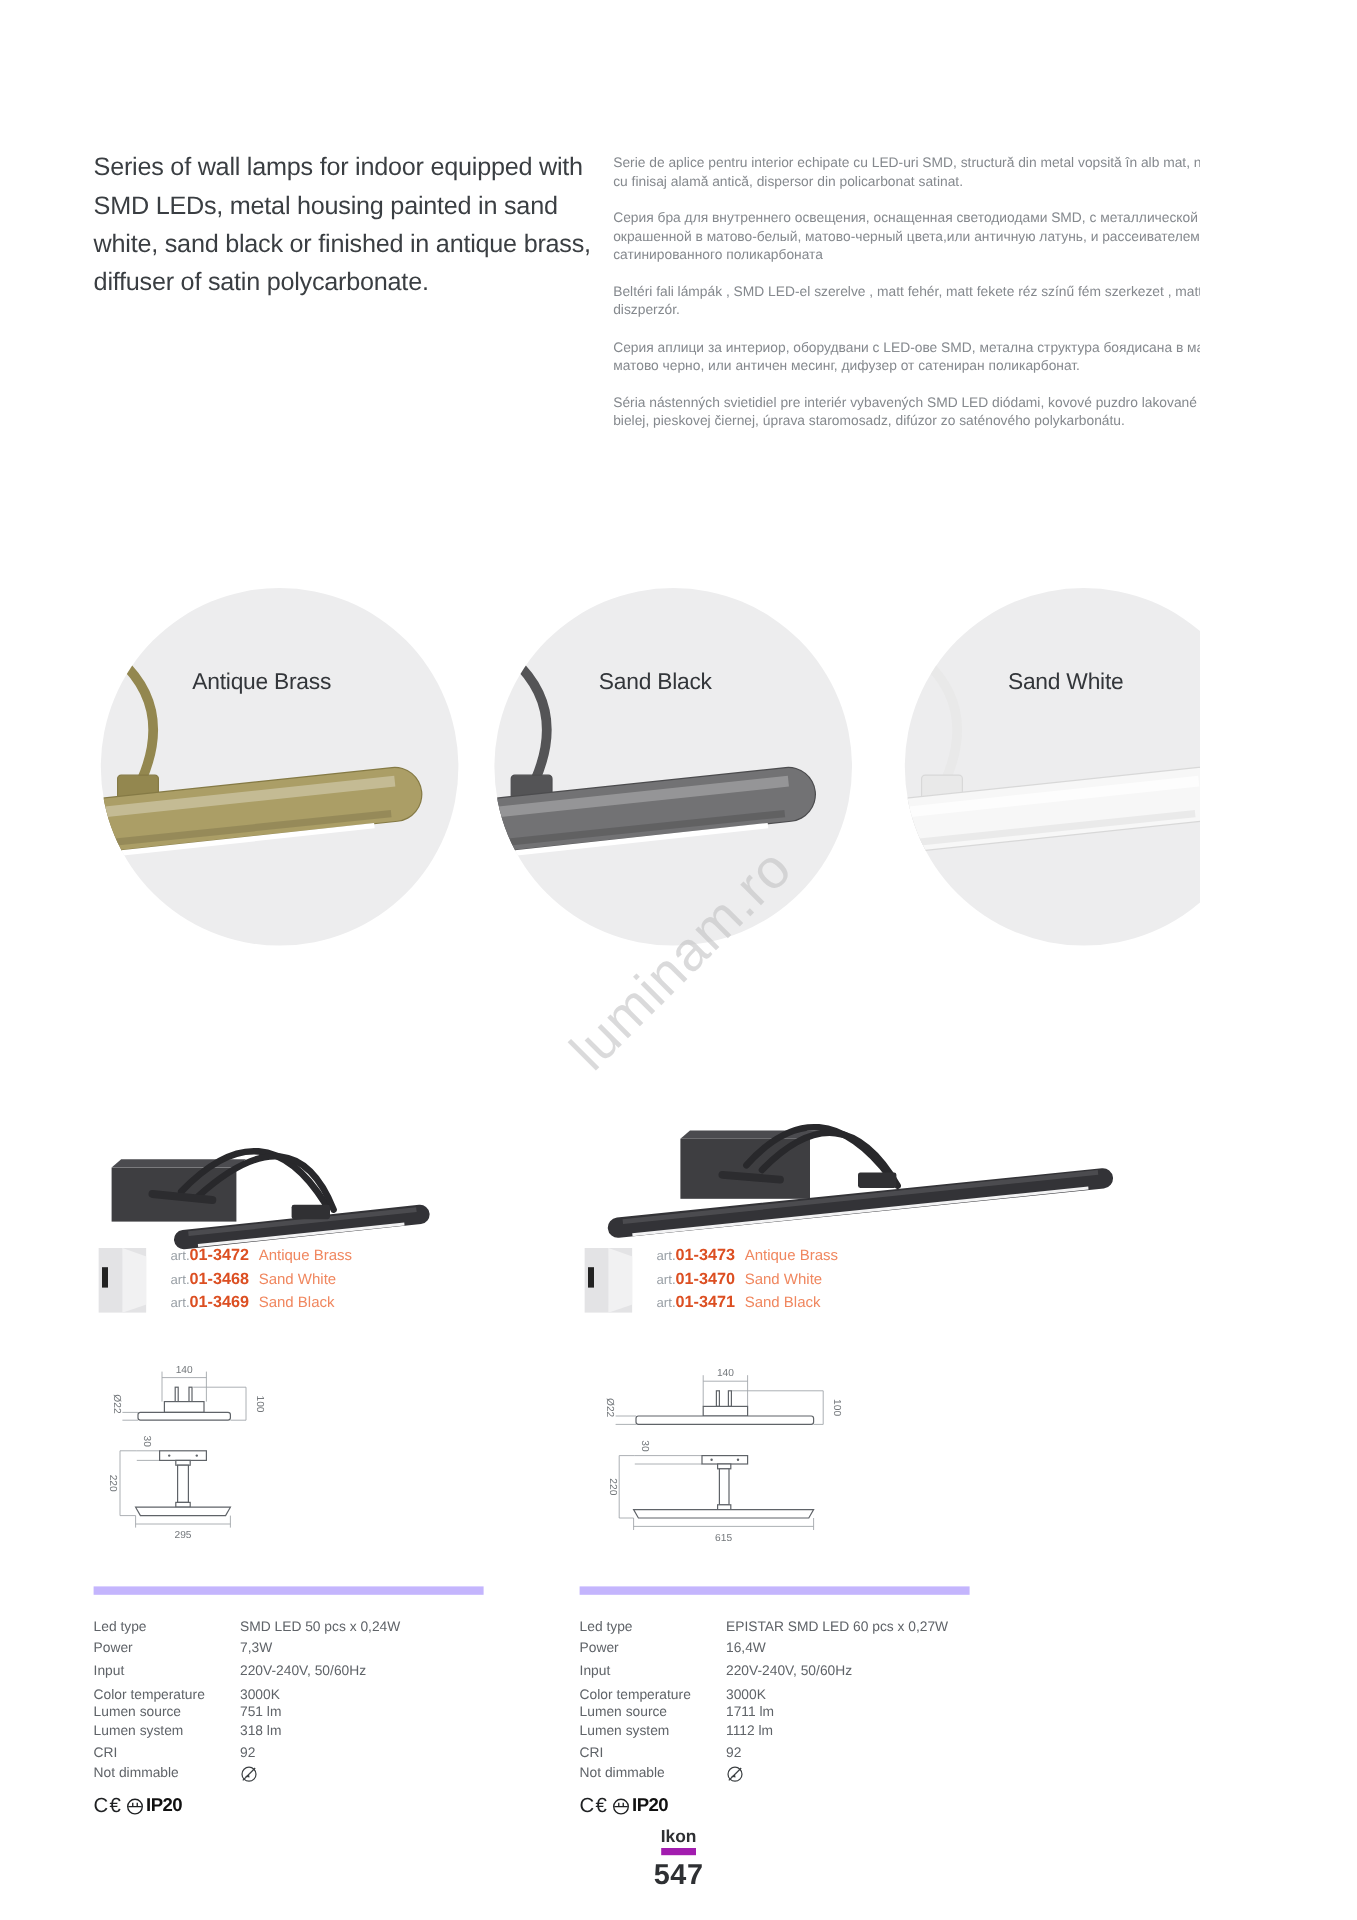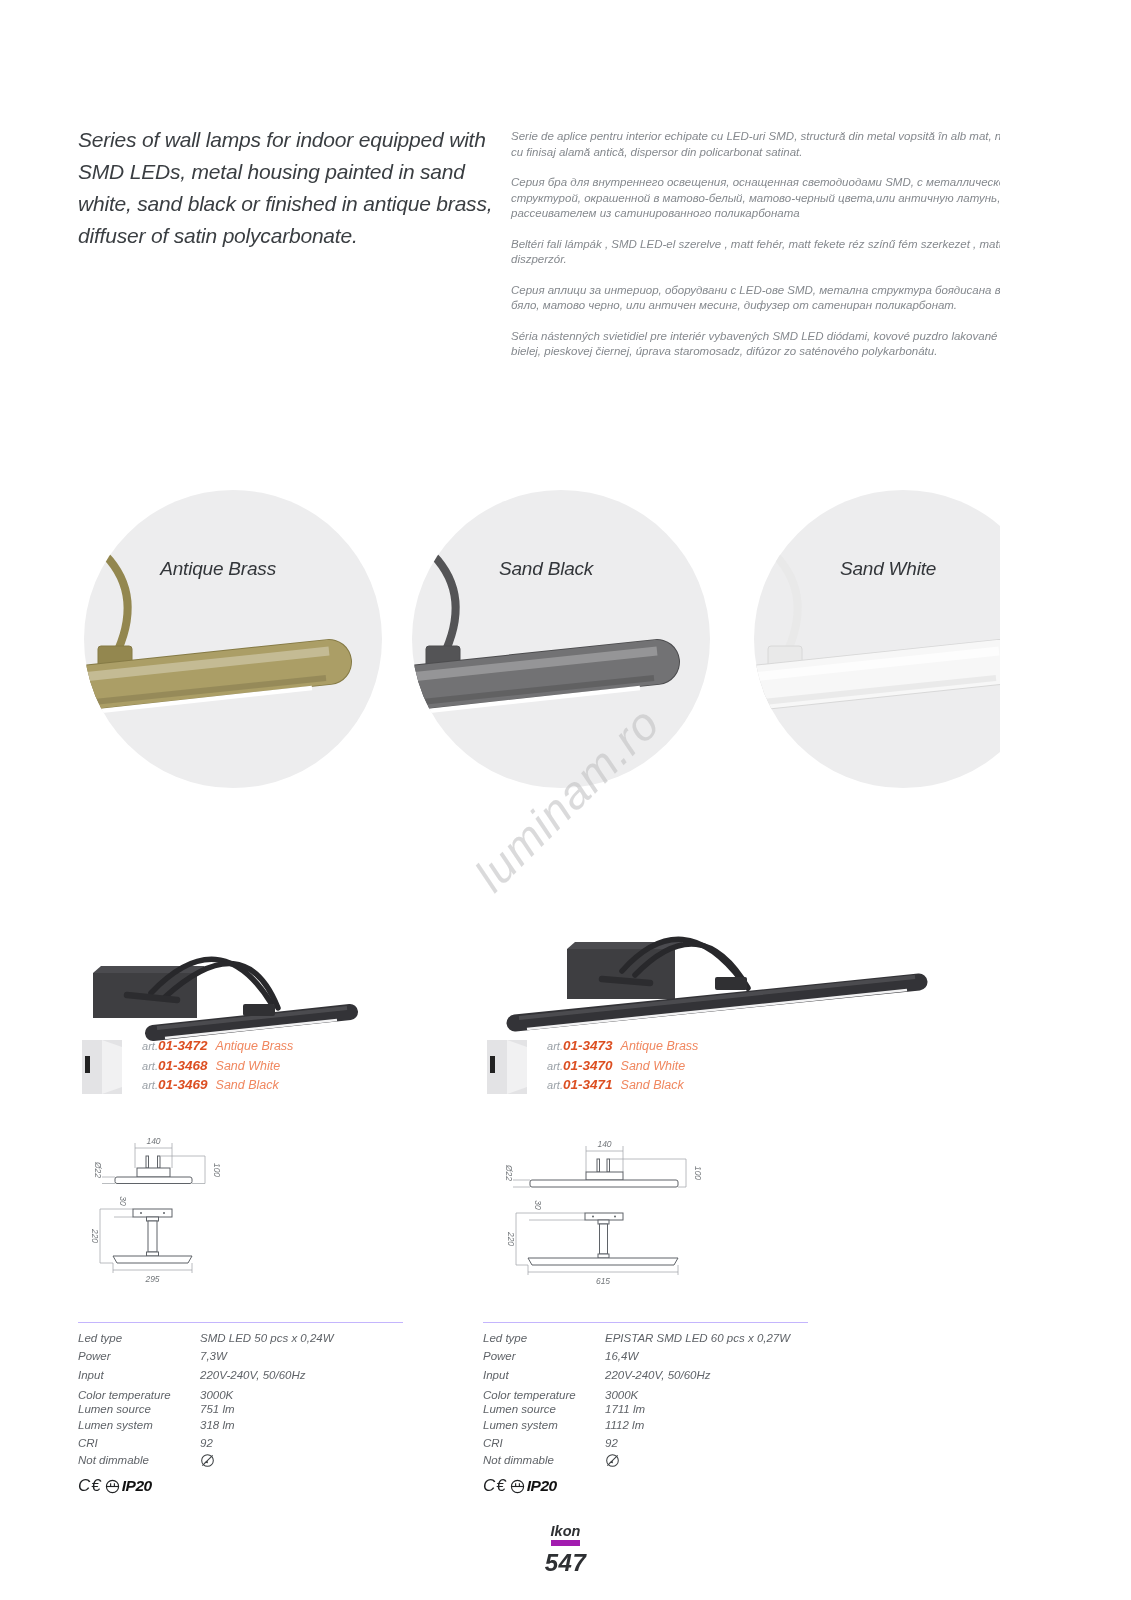--- a/index.html
+++ b/index.html
@@ -1,17 +1,17 @@
 <!DOCTYPE html>
 <html><head>
 <meta charset="utf-8">
 <style>
   html,body{margin:0;padding:0;background:#fff;}
   body{font-family:"Liberation Sans",sans-serif;}
-  .page{position:relative;width:1000px;height:1600px;background:#fff;overflow:hidden;font-style:italic;}
+  .page{position:relative;width:1000px;height:1600px;background:#fff;overflow:hidden;}
 
   
   .intro{position:absolute;left:78px;top:124px;width:416px;font-size:21px;line-height:32px;
          color:#3a3e42;letter-spacing:-0.2px;}
   .trans{position:absolute;left:486px;top:129px;width:558px;font-size:11.5px;line-height:15.5px;
          color:#85898e;margin-left:25px;}
   .trans p{margin:0 0 15px 0;}
 
   
   .circle{position:absolute;width:298px;height:298px;border-radius:50%;background:#ededee;overflow:hidden;}
@@ -41,21 +41,21 @@
 
   
   .dim-drawing{position:absolute;}
   .dd1{left:80px;top:1125px;} .dd2{left:483px;top:1125px;}
   svg text{font-family:"Liberation Sans",sans-serif;}
   .dtxt{font-size:8.5px;fill:#73777b;}
   .dim{stroke:#a3a7ab;stroke-width:.75;fill:none;}
   .part{stroke:#5f6368;stroke-width:1;fill:#fff;}
 
   
-  .spec{position:absolute;top:1322px;width:325px;border-top:1px solid #c4b5fd;padding-top:8px;}
+  .spec{position:absolute;top:1322px;width:325px;border-top:7px solid #c4b5fd;padding-top:20px;}
   .sp1{left:78px;} .sp2{left:483px;}
   .spec-row{display:flex;font-size:11.5px;line-height:14px;color:#5f6368;}
   .spec-label{width:122px;}
   .spec-value{flex:1;}
   .m0{margin-top:0;} .m4{margin-top:4px;} .m5{margin-top:5px;} .m6{margin-top:6px;}
   .m2{margin-top:2px;} .m1{margin-top:4px;} .m3{margin-top:3px;}
   .cert-row{display:flex;align-items:center;margin-top:6px;height:18px;}
   .ce{font-size:17px;color:#1f2123;letter-spacing:1px;}
   .ip{font-size:15.5px;font-weight:bold;color:#111;letter-spacing:-0.5px;margin-left:2px;}
   .cert-row svg{margin-left:3px;}

